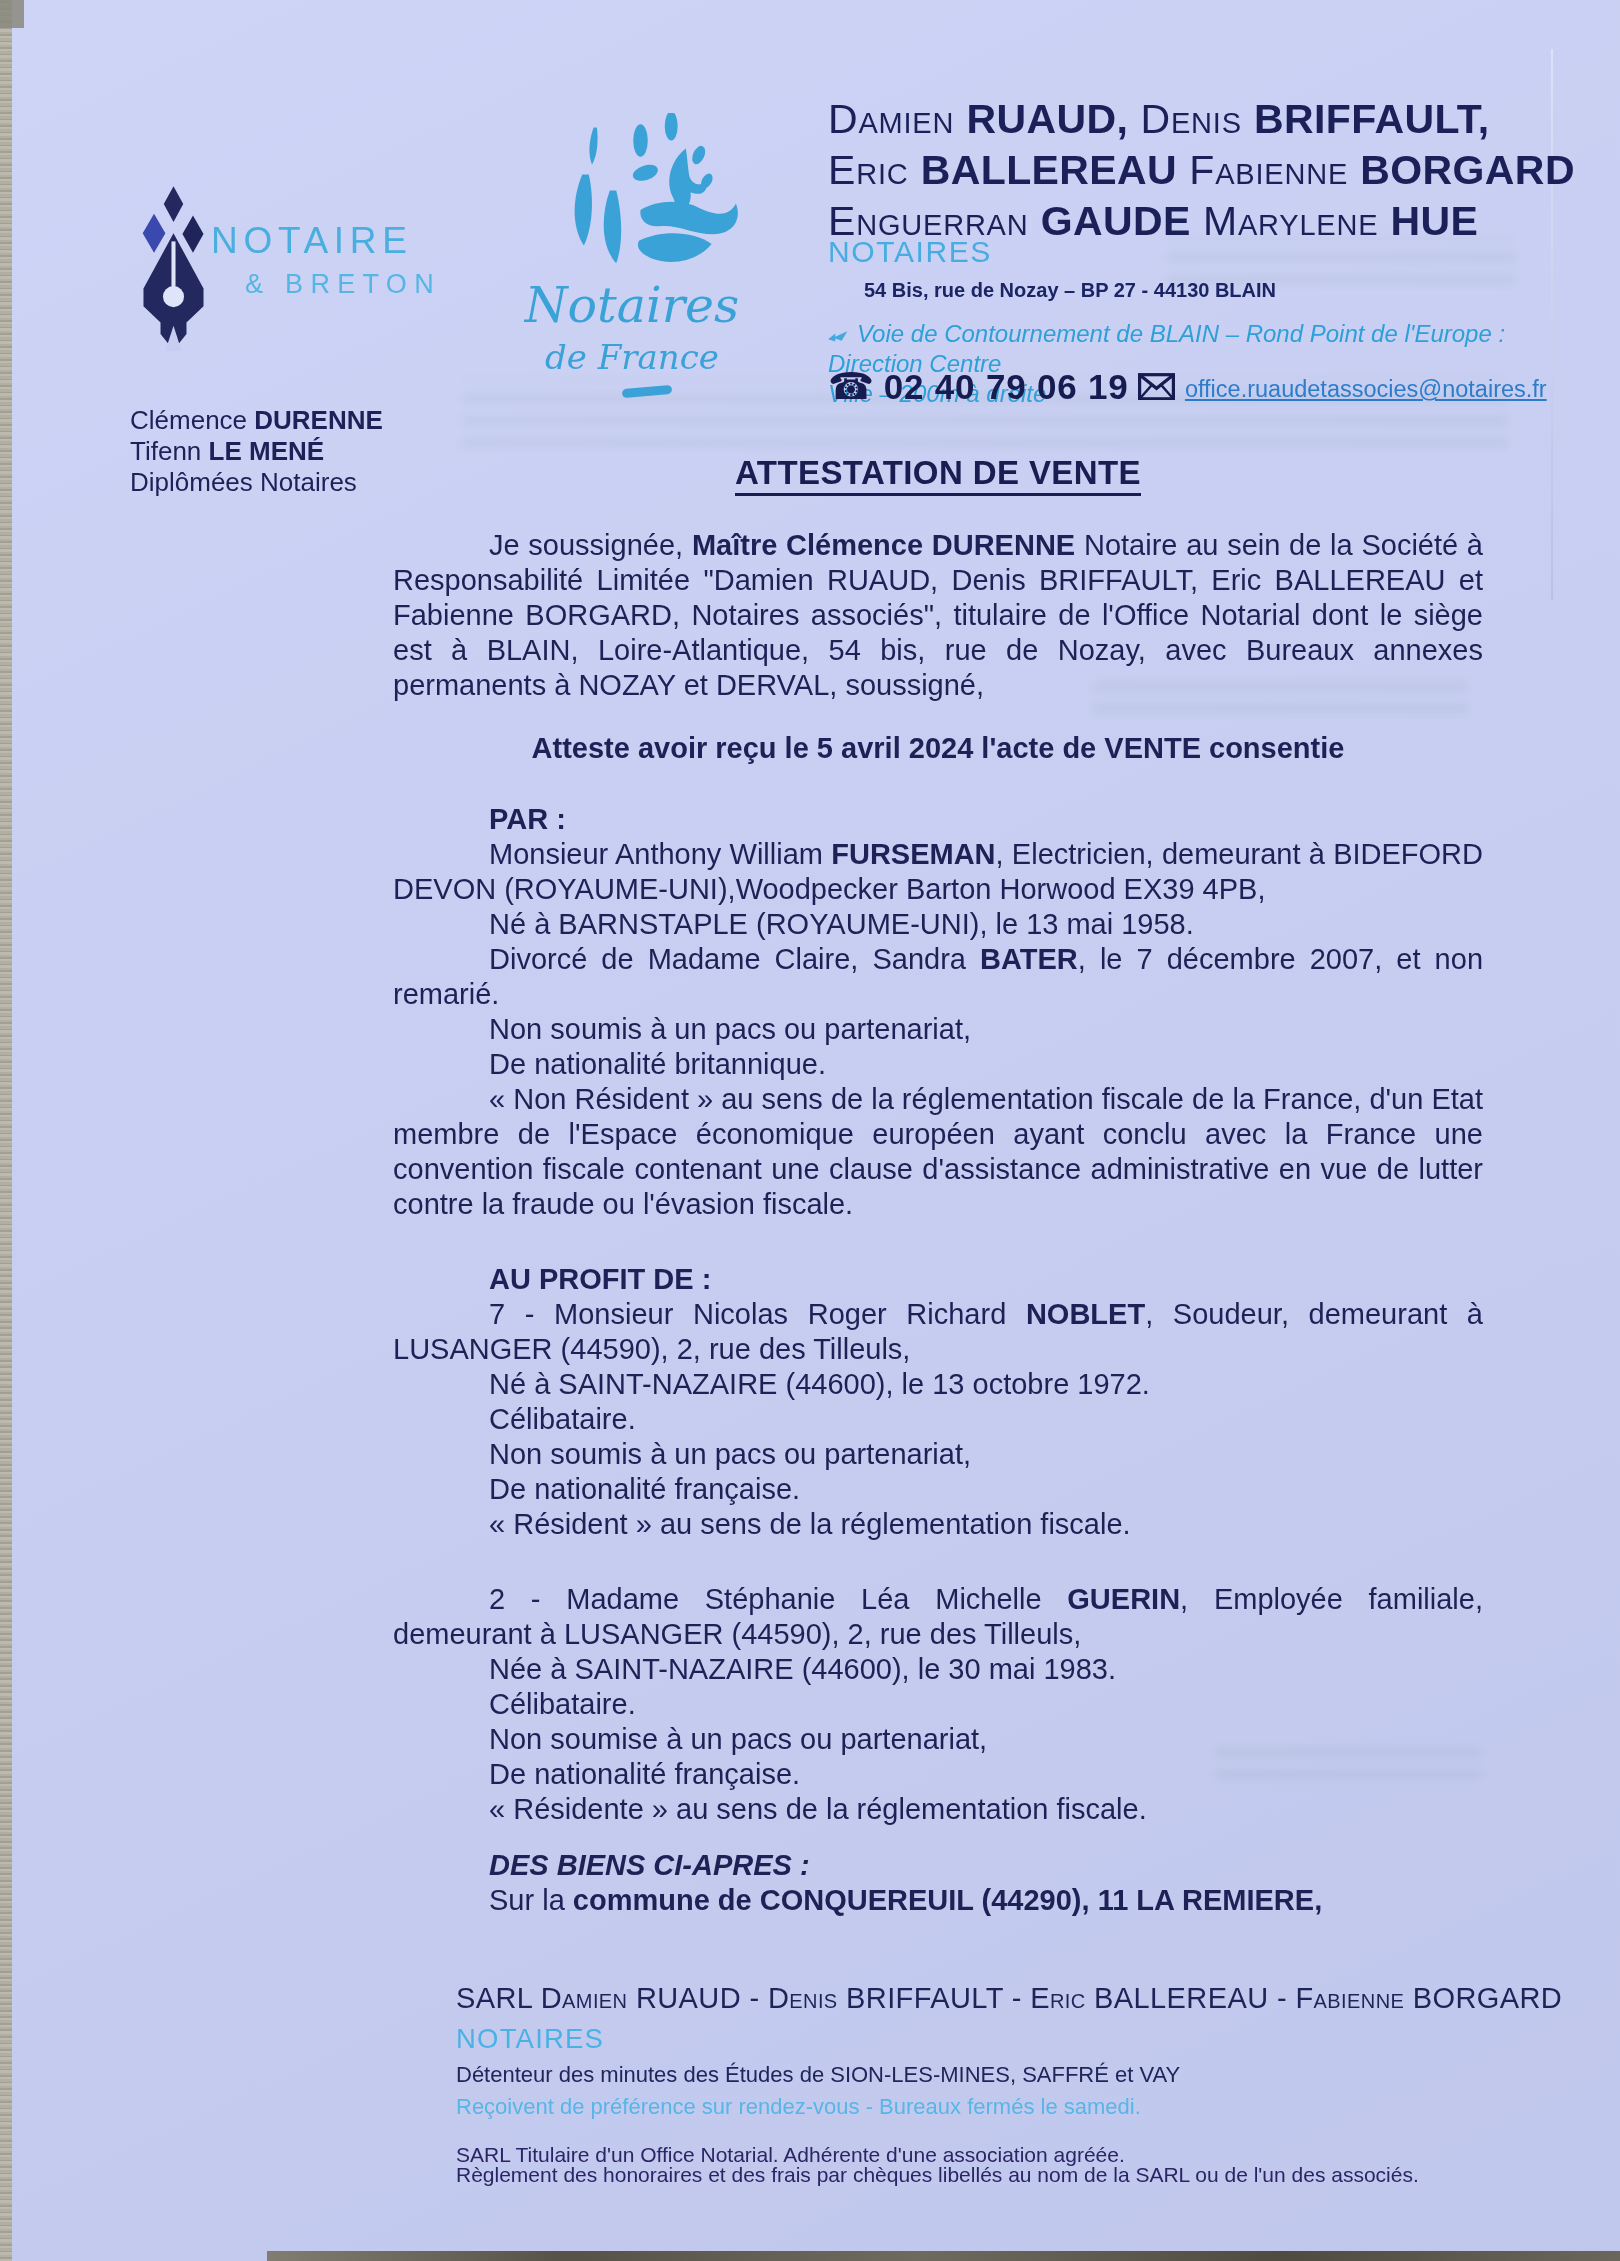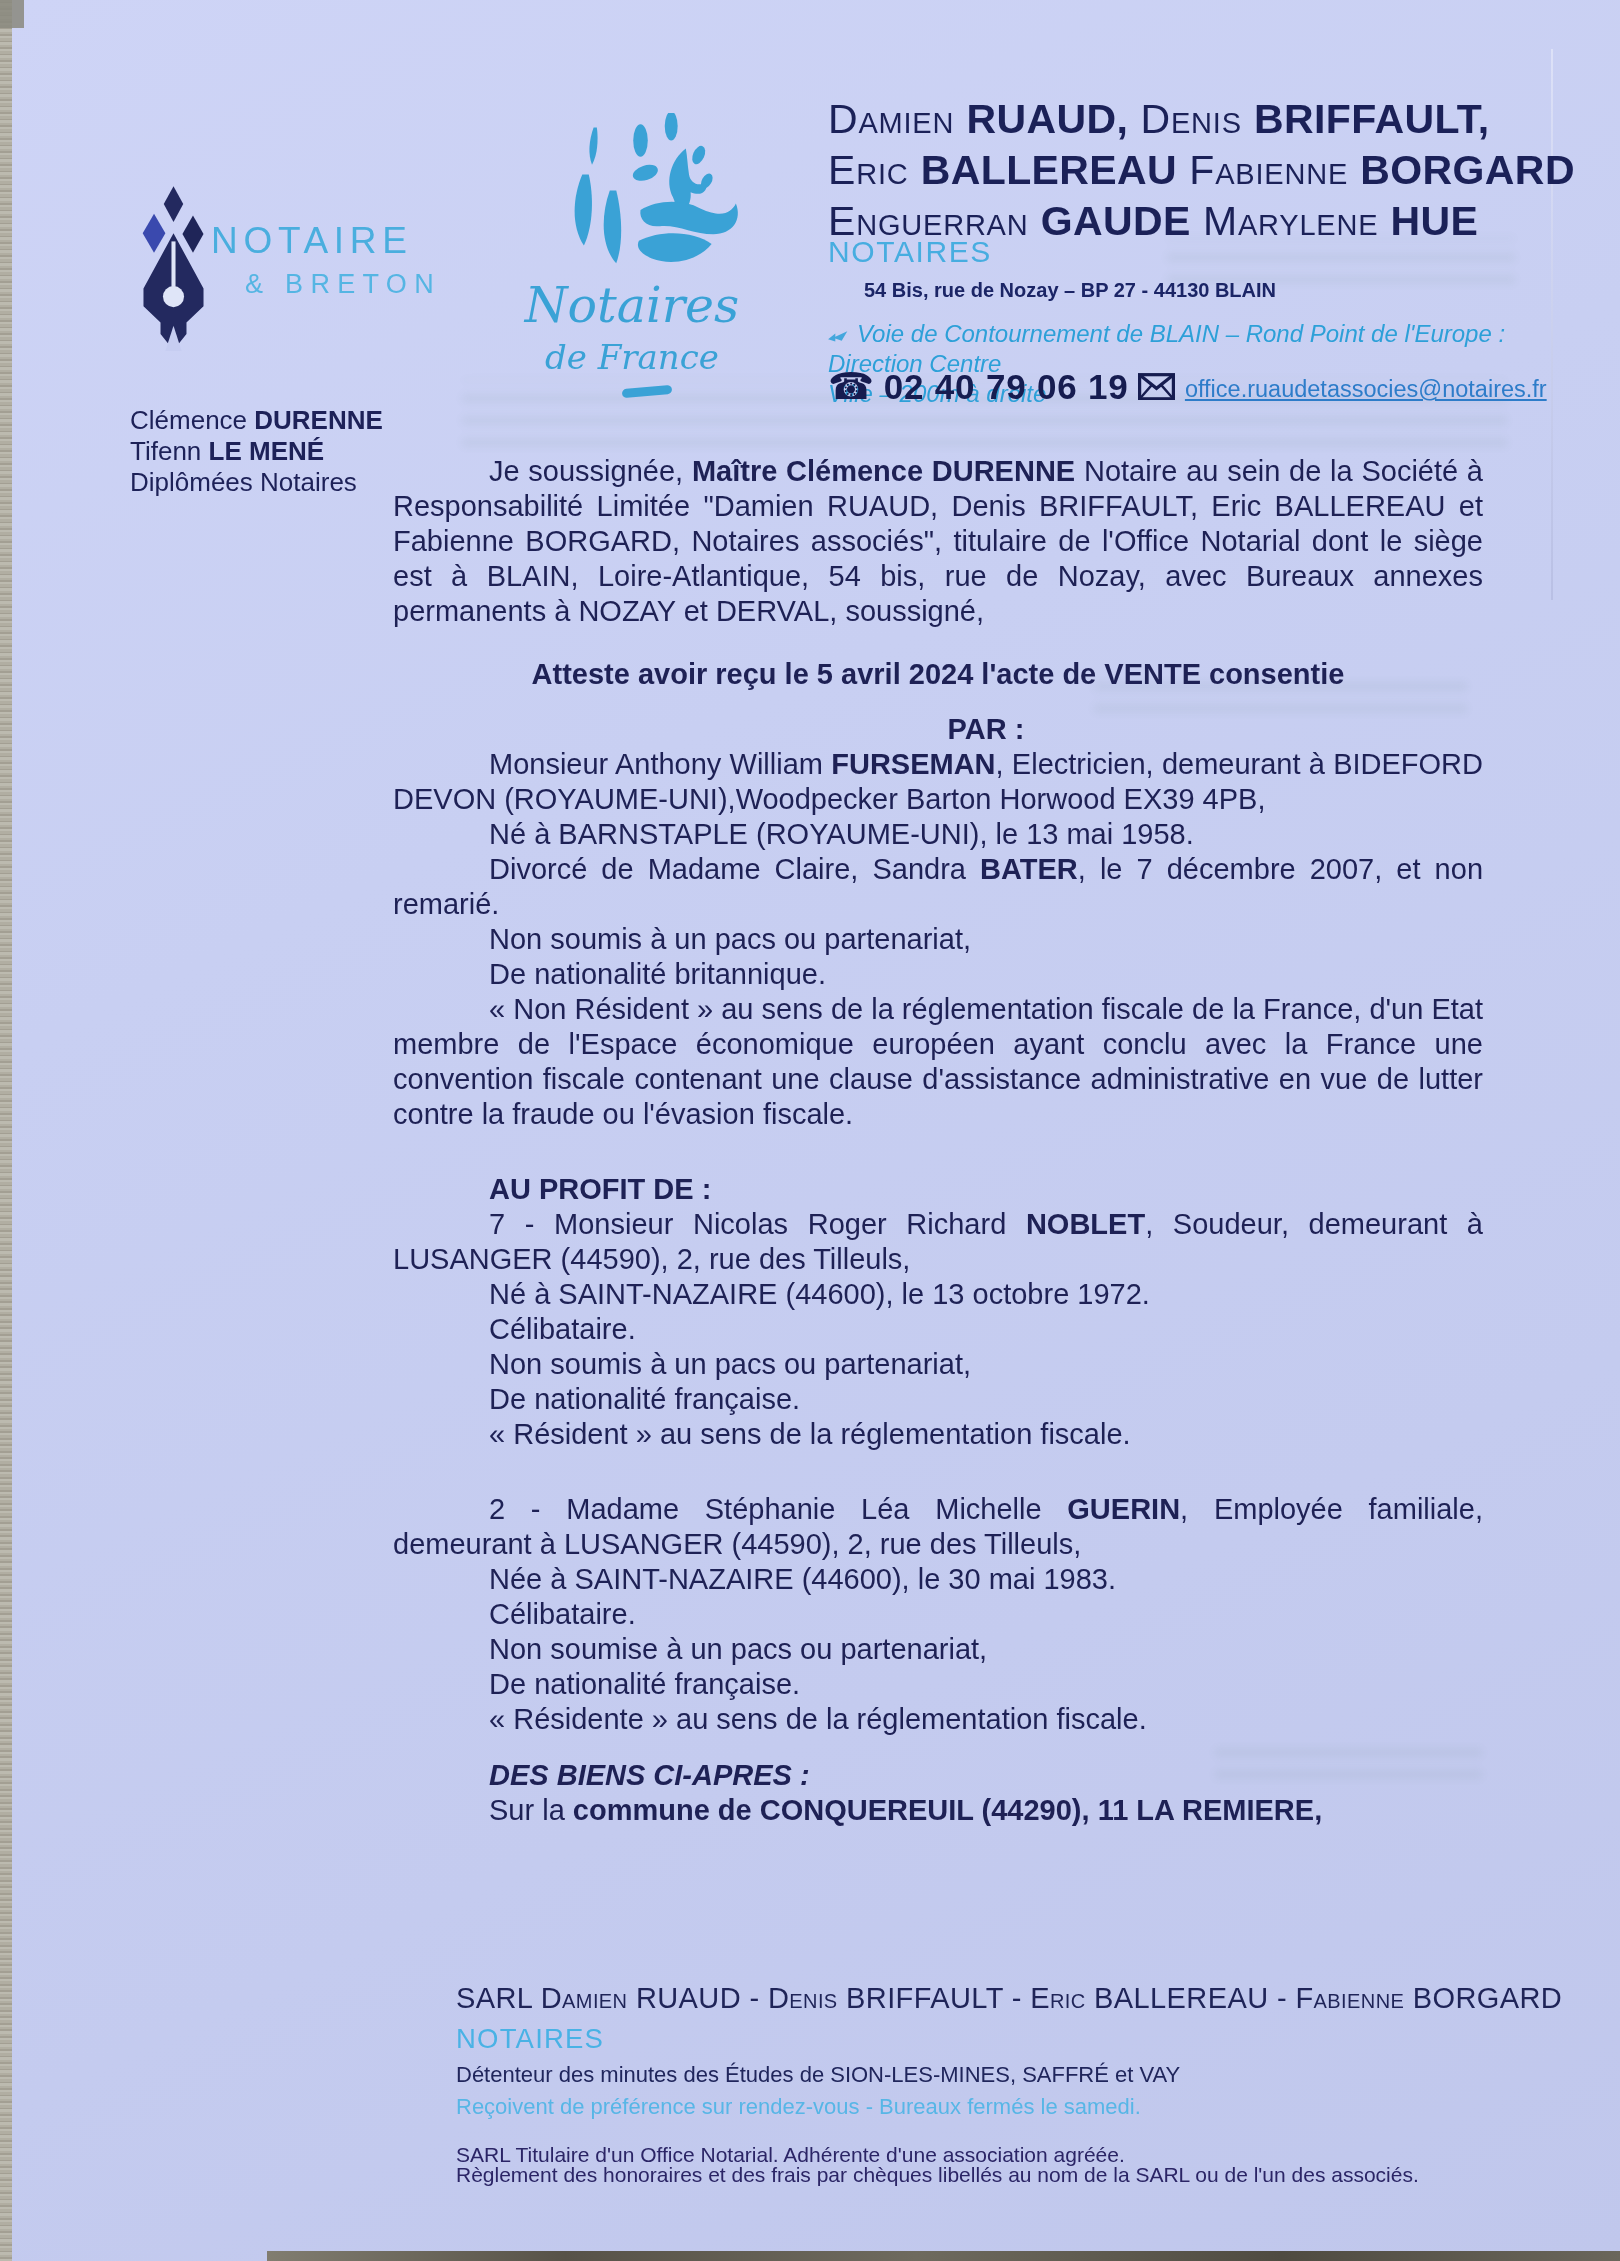--- a/index.html
+++ b/index.html
@@ -58,21 +58,21 @@
 
   
   .doc-flow{position:absolute;left:393px;top:454px;width:1090px;}
   .doc-title{margin:0 0 36px;text-align:center;font-size:33px;font-weight:800;color:#191d52;}
   .doc-title span{border-bottom:3.2px solid #191d52;padding-bottom:2.4px;letter-spacing:0.4px;}
   .doc-flow p{margin:0;font-size:29px;line-height:35px;text-align:justify;color:#1e2155;}
   .doc-flow p .b{font-weight:800;}
   .doc-flow p.indent{text-indent:96px;}
   .doc-flow p.atteste{margin-top:27.5px;text-align:center;font-weight:800;}
   .doc-flow p.head{margin-top:24px;font-weight:800;text-align:left;text-indent:96px;}
-  .doc-flow p.mt-lg{margin-top:20px;text-align:center;}
+  .doc-flow p.mt-lg{margin-top:36px;}
   .doc-flow p.mt-md{margin-top:40px;}
   .doc-flow p.mt-sm{margin-top:21px;font-style:italic;}
 
   
   .footer{position:absolute;left:456px;top:1982px;color:#232a60;}
   .f1{font-size:29px;font-variant:small-caps;font-weight:500;letter-spacing:0.4px;color:#1f2458;}
   .f-not{margin-top:8px;font-size:27.5px;letter-spacing:1.2px;color:#49b2e5;font-weight:500;}
   .f-det{margin-top:6.5px;font-size:22px;font-weight:500;color:#20265c;}
   .f-rdv{margin-top:6.5px;font-size:22px;color:#57b6e6;font-weight:500;}
   .f-fine{margin-top:25px;font-size:21px;line-height:20px;color:#2b2566;}
@@ -149,20 +149,21 @@
     <span class="phone-num">02 40 79 06 19</span>
     <svg width="37" height="27.5" viewBox="0 0 46 34">
       <rect x="2" y="2" width="42" height="30" fill="none" stroke="#161c50" stroke-width="4"></rect>
       <path d="M3,3 L23,19 L43,3" fill="none" stroke="#161c50" stroke-width="4"></path>
       <path d="M3,31 L17,15 M43,31 L29,15" fill="none" stroke="#161c50" stroke-width="3"></path>
     </svg>
     <span class="email">office.ruaudetassocies@notaires.fr</span>
   </div>
 
   <div class="doc-flow">
+    <h1 class="doc-title"><span>ATTESTATION DE VENTE</span></h1>
   <p class="indent"><span>Je soussignée, </span><span class="b">Maître Clémence DURENNE</span><span> Notaire au sein de la Société à Responsabilité Limitée "Damien RUAUD, Denis BRIFFAULT, Eric BALLEREAU et Fabienne BORGARD, Notaires associés", titulaire de l'Office Notarial dont le siège est à BLAIN, Loire-Atlantique, 54 bis, rue de Nozay, avec Bureaux annexes permanents à NOZAY et DERVAL, soussigné,</span></p>
       <p class="atteste"><span class="b">Atteste avoir reçu le 5 avril 2024 l'acte de VENTE consentie</span></p>
       <p class="head mt-lg"><span class="b">PAR :</span></p>
       <p class="indent"><span>Monsieur Anthony William </span><span class="b">FURSEMAN</span><span>, Electricien, demeurant à BIDEFORD DEVON (ROYAUME-UNI),Woodpecker Barton Horwood EX39 4PB,</span></p>
       <p class="indent"><span>Né à BARNSTAPLE (ROYAUME-UNI), le 13 mai 1958.</span></p>
       <p class="indent"><span>Divorcé de Madame Claire, Sandra </span><span class="b">BATER</span><span>, le 7 décembre 2007, et non remarié.</span></p>
       <p class="indent"><span>Non soumis à un pacs ou partenariat,</span></p>
       <p class="indent"><span>De nationalité britannique.</span></p>
       <p class="indent"><span>« Non Résident » au sens de la réglementation fiscale de la France, d'un Etat membre de l'Espace économique européen ayant conclu avec la France une convention fiscale contenant une clause d'assistance administrative en vue de lutter contre la fraude ou l'évasion fiscale.</span></p>
       <p class="head mt-md"><span class="b">AU PROFIT DE :</span></p>

